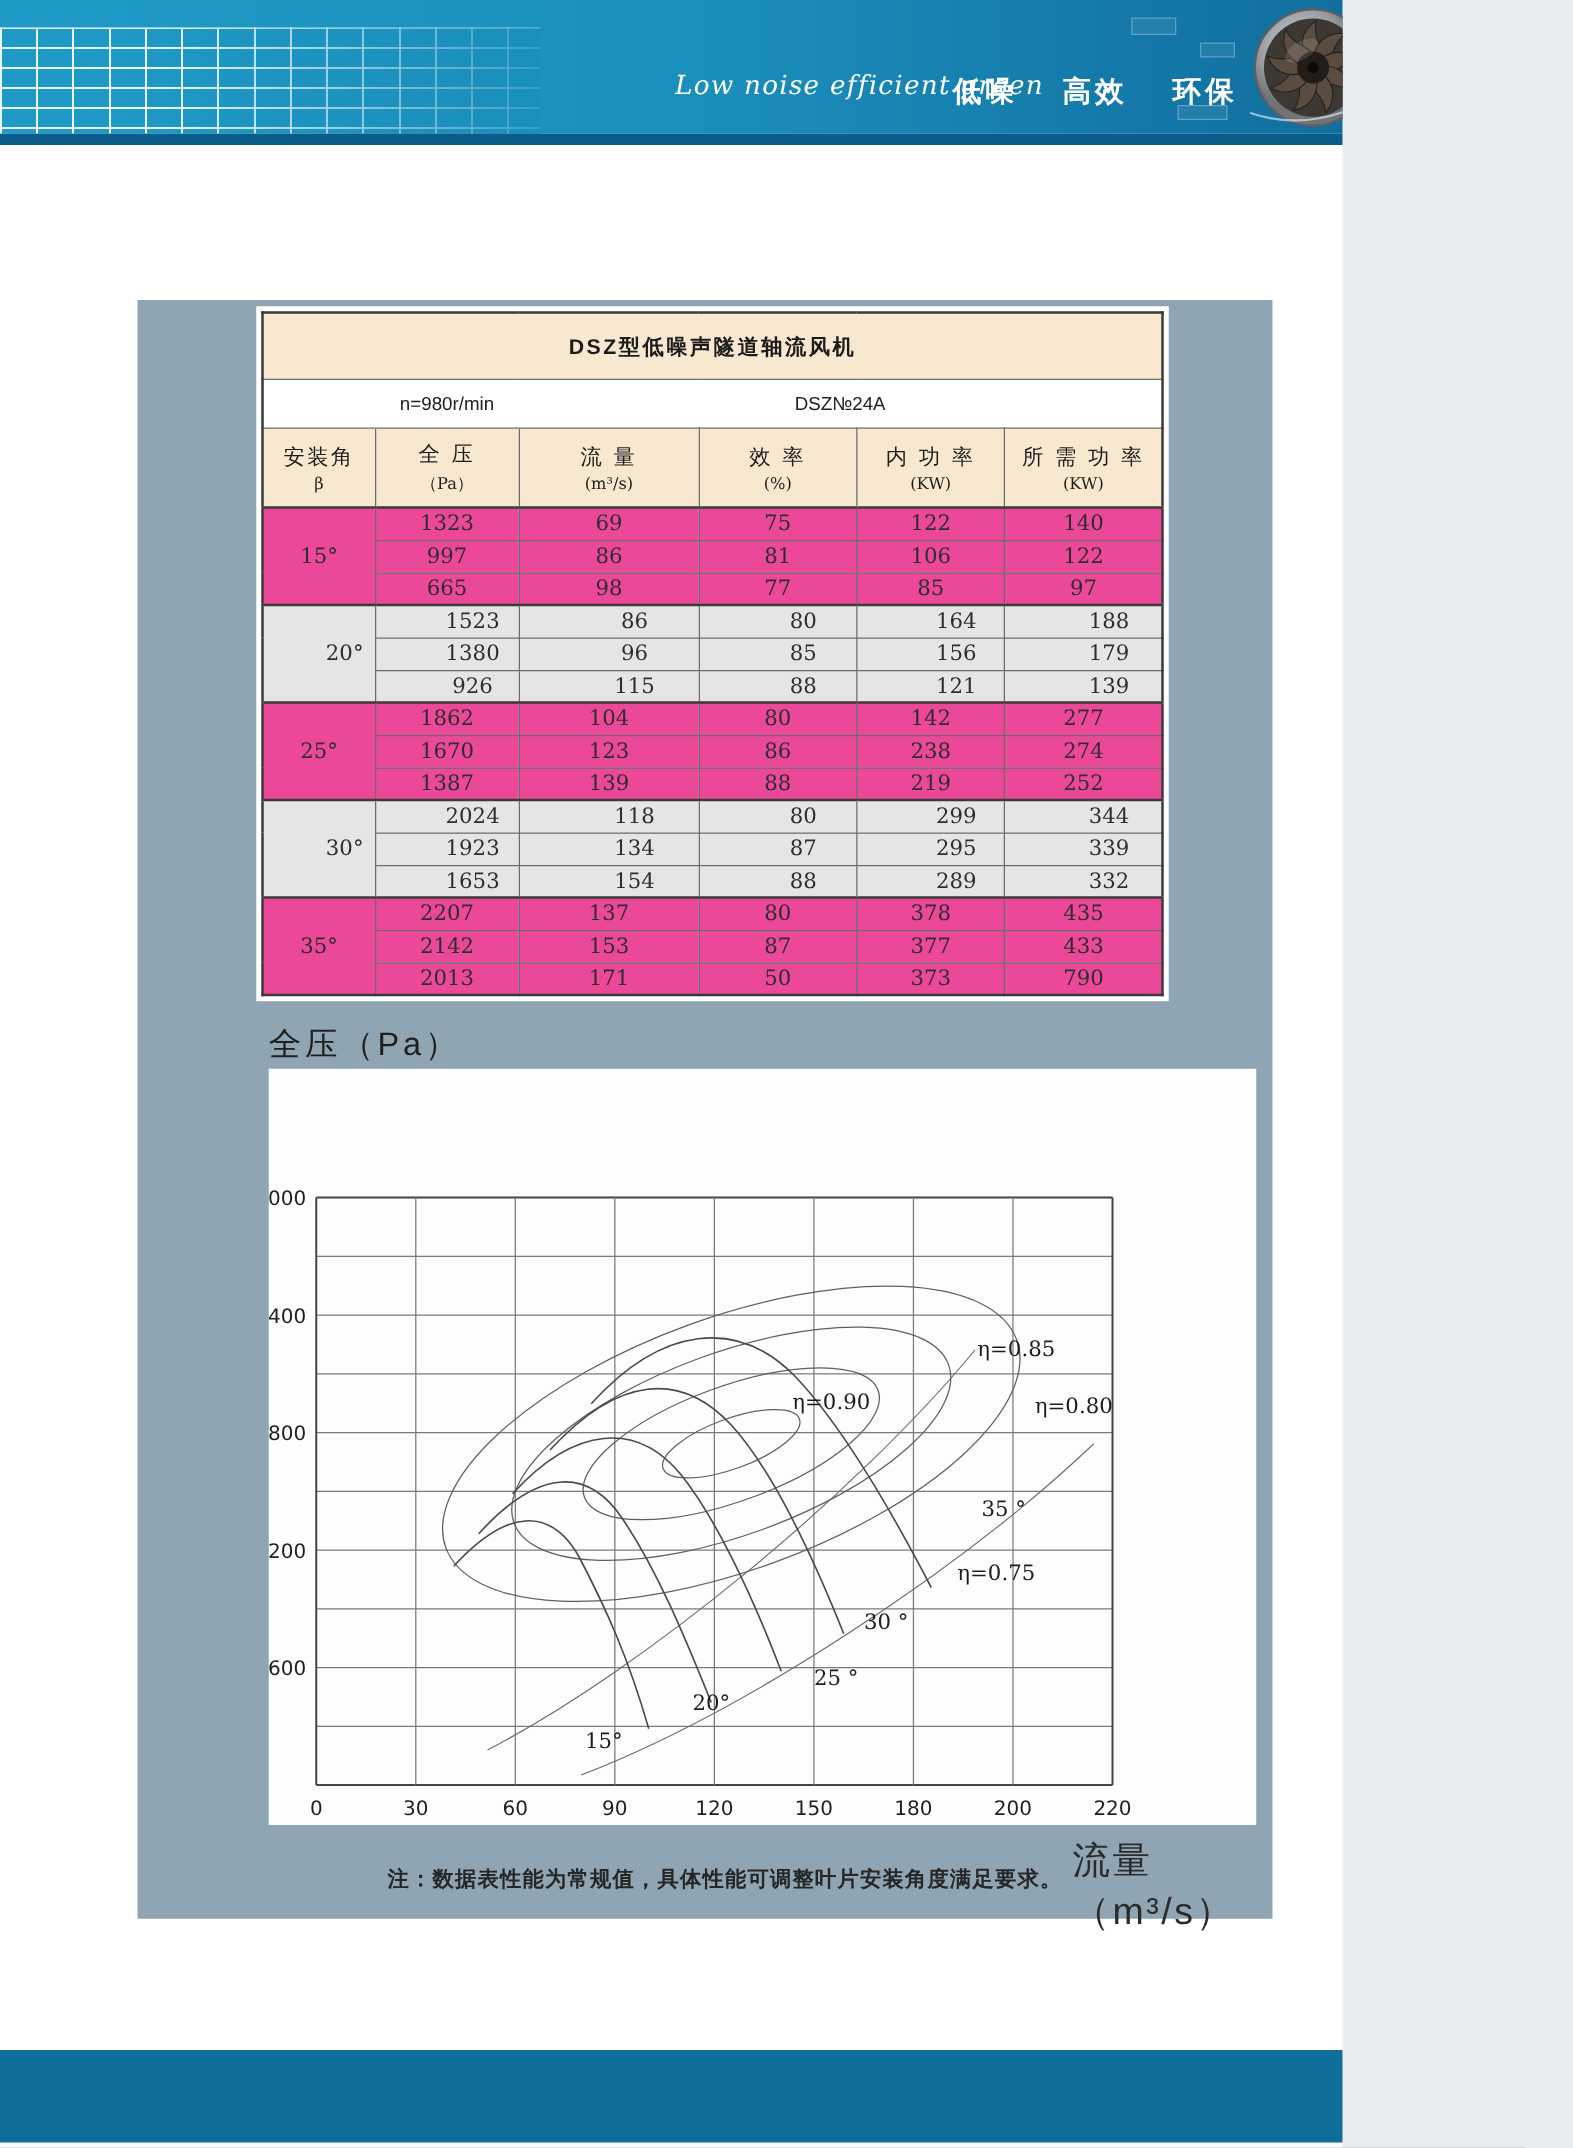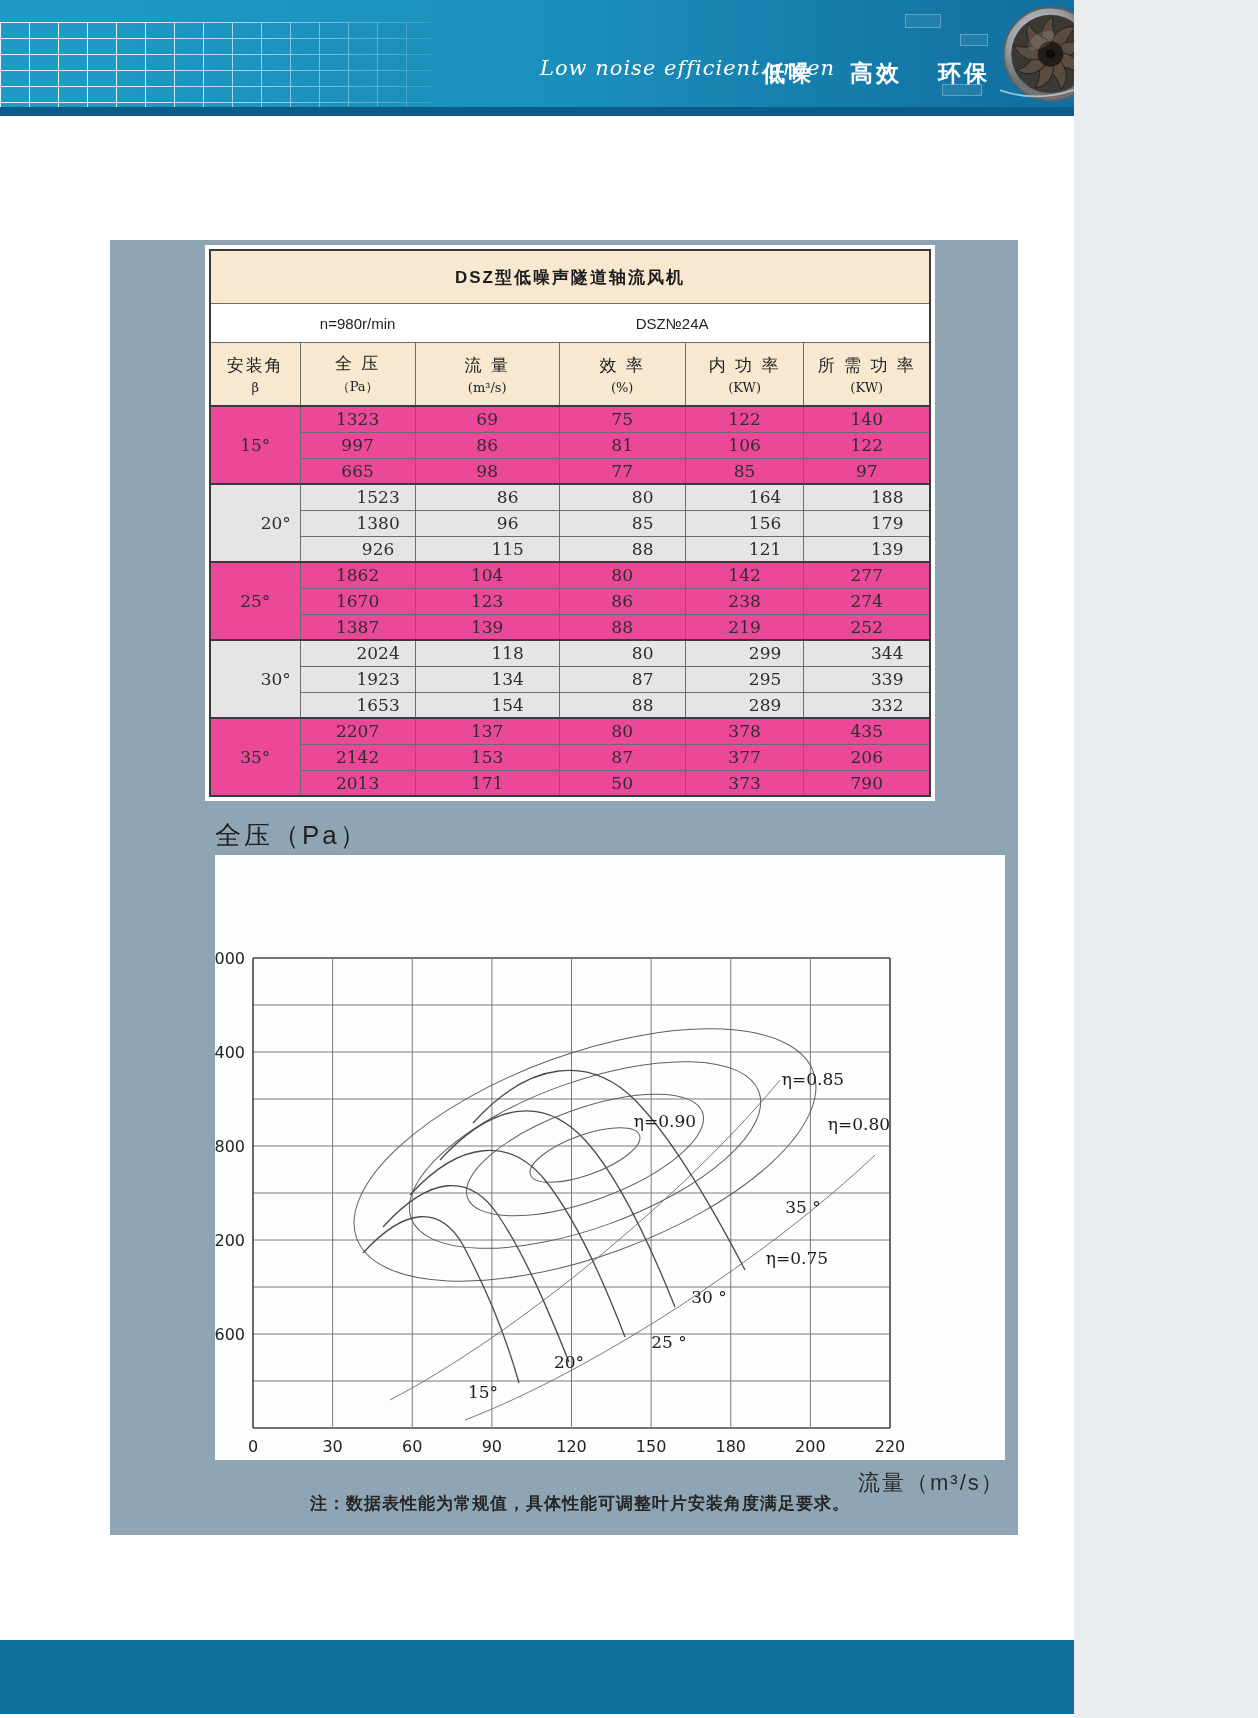--- a/index.html
+++ b/index.html
@@ -41,21 +41,21 @@
   tbody.data tr{height:26px;}
   tbody.data td{font-family:"DejaVu Serif",serif;font-size:17px;color:#2e2e2e;}
   tr.g-blue td{background:#ec4899;}
   tr.g-cream td{background:#e5e5e5;padding-left:41px;}
   tr.group-start td{border-top:2px solid #3a3a3a;}
   td.angle{font-size:16px;}
 
   
   .chart-title{position:absolute;left:105px;top:578px;font-size:26px;color:#1f1f1f;letter-spacing:3px;}
   .chart-box{position:absolute;left:105px;top:615px;width:790px;height:605px;background:#fdfdfd;}
-  .xaxis-title{position:absolute;left:748px;top:1228px;font-size:22px;color:#2b2b2b;letter-spacing:2px;}
+  .xaxis-title{position:absolute;left:748px;top:1228px;font-size:30px;color:#2b2b2b;letter-spacing:2px;}
   .note{position:absolute;left:200px;top:1252px;font-size:17px;font-weight:bold;color:#262626;letter-spacing:1px;text-align:center;}
   .plot-grid{stroke:#7a7a7a;stroke-width:1;}
   .plot-frame{stroke:#444;stroke-width:1.6;}
   .tick{font-family:"DejaVu Sans",sans-serif;font-size:16px;fill:#1e1e1e;}
   .curve{fill:none;stroke:#4a4a4a;stroke-width:1.3px;}
   .contour{fill:none;stroke:#5f5f5f;stroke-width:1px;}
   .sweep{fill:none;stroke:#6a6a6a;stroke-width:.9px;}
   .plot-label{font-family:"DejaVu Serif",serif;font-size:17px;fill:#1c1c1c;}
 
   
@@ -266,21 +266,21 @@
               <td>137</td>
               <td>80</td>
               <td>378</td>
               <td>435</td>
             </tr>
             <tr class="g-blue">
               <td>2142</td>
               <td>153</td>
               <td>87</td>
               <td>377</td>
-              <td>206</td>
+              <td>433</td>
             </tr>
             <tr class="g-blue">
               <td>2013</td>
               <td>171</td>
               <td>50</td>
               <td>373</td>
               <td>790</td>
             </tr>
           </tbody>
       </table>

